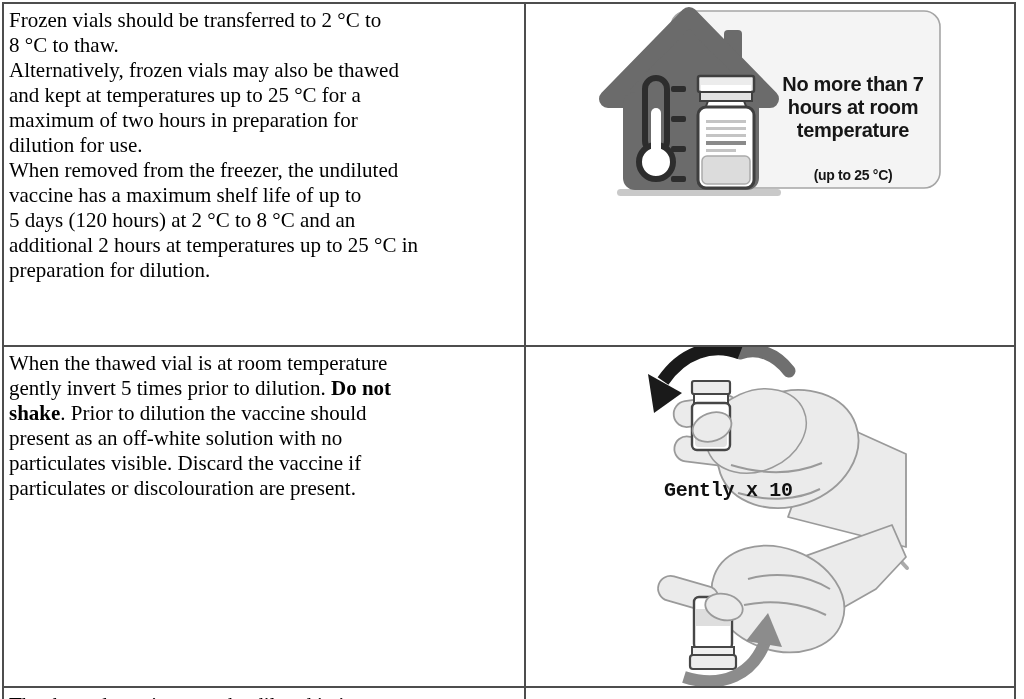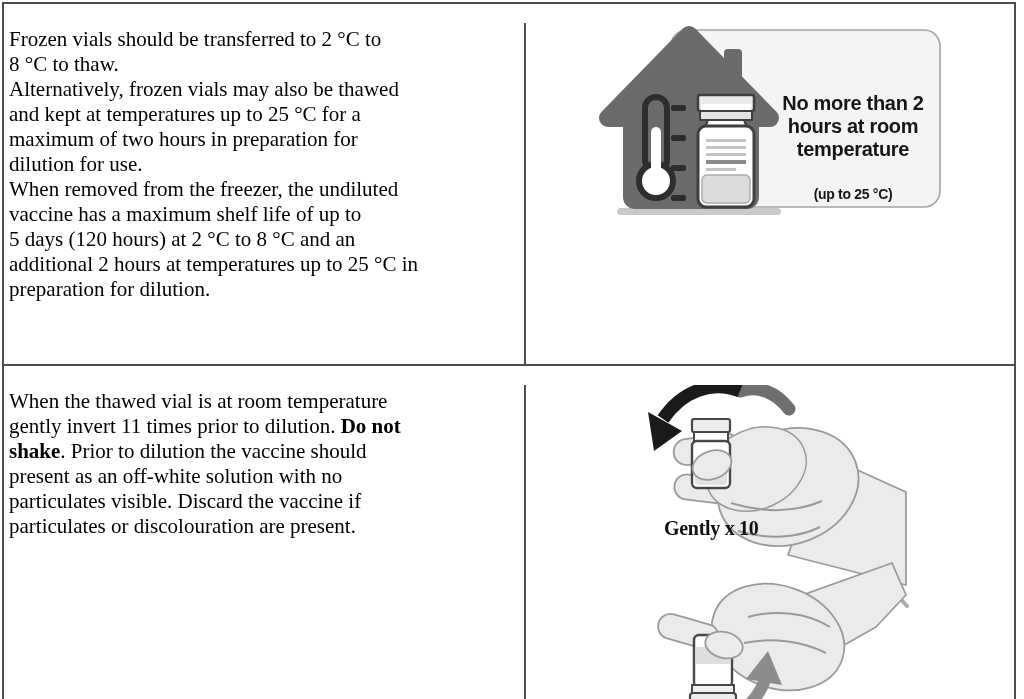--- a/index.html
+++ b/index.html
@@ -18,42 +18,42 @@
   html,body{margin:0;padding:0;}
   body{
     width:1024px;height:699px;overflow:hidden;background:#ffffff;
     font-family:"Liberation Serif","DejaVu Serif",serif;color:var(--ink);
     position:relative;
   }
   .tbl{
     position:absolute;left:2px;top:2px;width:1010px;height:760px;
     border:2px solid var(--border);
   }
-  .row{display:flex;border-bottom:2px solid var(--border);margin-top:19px;}
+  .row{display:flex;border-bottom:2px solid var(--border);}
   .row1{height:341px;}
   .row2{height:339px;}
   .row3{height:70px;border-bottom:none;}
   .cell{position:relative;overflow:hidden;}
   .cell-l{width:509px;border-right:2px solid var(--border);padding:4px 6px 0 5px;box-sizing:content-box;}
   .cell-r{flex:1;}
   .para{
     font-size:21px;line-height:25px;white-space:pre-line;
   }
   .row3 .para{padding-top:1px;}
   svg{position:absolute;left:0;top:0;display:block;}
   .callout-text{
     position:absolute;left:227px;top:46px;width:200px;text-align:center;
     font-family:"Liberation Sans","DejaVu Sans",sans-serif;
     font-weight:bold;font-size:20px;line-height:23px;letter-spacing:-0.3px;
     white-space:pre-line;color:#161616;
   }
   .callout-sub{font-size:14px;line-height:21px;}
   .fig-caption{
     position:absolute;left:138px;top:132px;
-    font-family:Liberation Serif, serif;
+    font-family:Liberation Mono, monospace;
     font-weight:bold;font-size:20px;letter-spacing:-0.3px;color:#111;
   }
 </style>
 </head>
 <body>
 
 <div class="tbl">
 
   <div class="row row1">
     <div class="cell cell-l">
@@ -100,32 +100,32 @@
           <rect x="172" y="103" width="56" height="81" rx="8" fill="#ffffff" stroke="var(--vial-stroke)" stroke-width="3"></rect>
           <rect x="180" y="116" width="40" height="3" fill="#c4c4c4"></rect>
           <rect x="180" y="123" width="40" height="3" fill="#c4c4c4"></rect>
           <rect x="180" y="130" width="40" height="3" fill="#c4c4c4"></rect>
           <rect x="180" y="137" width="40" height="4" fill="#8a8a8a"></rect>
           <rect x="180" y="145" width="30" height="3" fill="#c4c4c4"></rect>
           <rect x="176" y="152" width="48" height="28" rx="5" fill="#dcdcdc" stroke="#ababab" stroke-width="1.5"></rect>
         </g>
       </svg>
       <div class="callout-text">
-        <div>No more than 2
+        <div>No more than 7
 hours at room
 temperature</div>
         <div class="callout-sub">(up to 25 °C)</div>
       </div>
     </div>
   </div>
 
   <div class="row row2">
     <div class="cell cell-l">
       <div class="para"><span>When the thawed vial is at room temperature
-gently invert 11 times prior to dilution. </span><span style="font-weight: bold;">Do not
+gently invert 5 times prior to dilution. </span><span style="font-weight: bold;">Do not
 shake</span><span>. Prior to dilution the vaccine should
 present as an off-white solution with no
 particulates visible. Discard the vaccine if
 particulates or discolouration are present.</span></div>
     </div>
     <div class="cell cell-r">
       <svg width="499" height="339" viewBox="0 0 499 339">
 
         <g>
 

